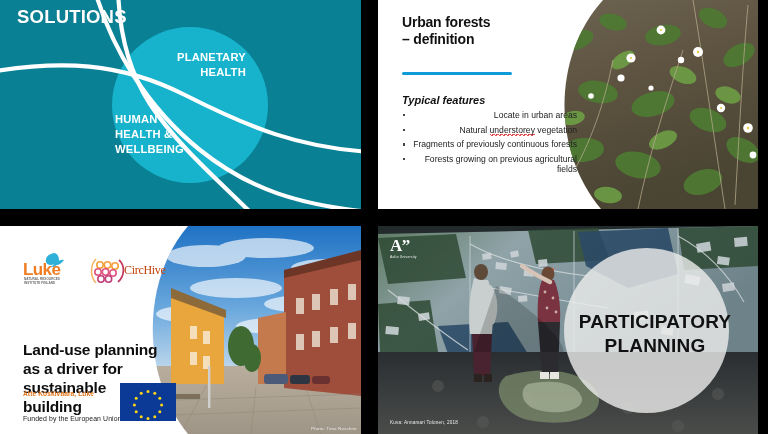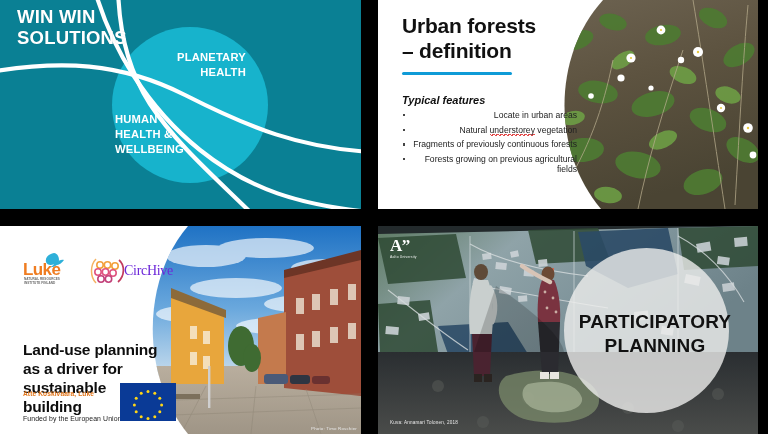--- a/index.html
+++ b/index.html
@@ -17,21 +17,21 @@
     letter-spacing:.2px;z-index:5;text-shadow:0 0 1px rgba(0,0,0,.15);
   }
   #slide1 .lbl{position:absolute;color:#fff;font-weight:bold;font-size:11.2px;line-height:1.35;z-index:6;letter-spacing:.2px;}
   #slide1 .lbl-planetary{left:177px;top:50px;text-align:right;}
   #slide1 .lbl-human{left:115px;top:112px;text-align:left;}
 
   
   #slide2{left:378px;top:0px;width:380px;height:209px;background:#fff;}
   #slide2 .s2title{
     position:absolute;left:24px;top:14px;width:180px;
-    font-size:21px;font-weight:bold;color:#111;line-height:1.18;letter-spacing:-.2px;
+    font-size:14px;font-weight:bold;color:#111;line-height:1.18;letter-spacing:-.2px;
   }
   #slide2 .accent{position:absolute;left:24px;top:72px;width:110px;height:2.5px;background:#0f9bd7;border-radius:2px;}
   #slide2 .s2sub{position:absolute;left:24px;top:94px;font-size:11px;font-weight:bold;color:#111;font-style:italic;}
   #slide2 ul{position:absolute;left:24px;top:110px;width:175px;margin:0;padding:0;list-style:none;text-align:right;}
   #slide2 li{position:relative;font-size:8.6px;color:#222;line-height:1.18;margin-bottom:4.5px;padding-left:10px;}
   #slide2 li:before{content:"";position:absolute;left:1px;top:4px;width:2.4px;height:2.4px;background:#444;}
   #slide2 li .sq{ text-decoration:none;
     background-image:repeating-linear-gradient(135deg,#e24a4a 0 1px,transparent 1px 2px);
     background-size:4px 2px;background-repeat:repeat-x;background-position:0 100%;
     padding-bottom:1px;}
@@ -44,21 +44,21 @@
   #slide3 .author{position:absolute;left:23px;top:164px;font-size:6.6px;color:#e2761b;font-weight:bold;letter-spacing:.1px;}
   #slide3 .funded{position:absolute;left:23px;top:189px;font-size:6.9px;color:#1a1a1a;letter-spacing:.1px;}
   #slide3 .euflag{position:absolute;left:120px;top:157px;width:56px;height:38px;background:#0a3a96;}
   #slide3 .photo{position:absolute;right:0;top:0;width:215px;height:208px;overflow:hidden;}
   #slide3 .credit{position:absolute;right:4px;bottom:3px;font-size:4.4px;color:#e8e8e8;letter-spacing:.2px;z-index:9;}
   
   #slide3 .luke{position:absolute;left:23px;top:27px;width:62px;height:33px;text-decoration:underline;}
   #slide3 .luke .lword{position:absolute;left:0;top:8px;font-size:17px;font-weight:bold;color:#ef7d22;letter-spacing:-.6px;line-height:1;}
   #slide3 .luke .lsub{position:absolute;left:1px;top:25px;font-size:3.1px;color:#6b6b6b;line-height:1.25;font-weight:bold;letter-spacing:.05px;}
   #slide3 .circ{position:absolute;left:88px;top:30px;width:95px;height:30px;}
-  #slide3 .circ .cword{position:absolute;left:36px;top:8px;font-size:14px;color:#6d28d9;letter-spacing:-.3px;line-height:1;font-family:"Liberation Serif",serif;}
+  #slide3 .circ .cword{position:absolute;left:36px;top:8px;font-size:12px;color:#c2410c;letter-spacing:-.3px;line-height:1;font-family:"Liberation Serif",serif;}
 
   
   #slide4{left:378px;top:226px;width:380px;height:208px;background:#1d2a33;}
   #slide4 .bg{position:absolute;left:0;top:0;width:100%;height:100%;}
   #slide4 .circlepanel{
     position:absolute;left:186px;top:22px;width:165px;height:165px;border-radius:50%;
     background:rgba(238,238,236,.80);z-index:6;
   }
   #slide4 .ptext{
     position:absolute;left:186px;top:84px;width:182px;text-align:center;z-index:8;
@@ -78,21 +78,20 @@
     <svg class="s1svg" viewBox="0 0 361 209" preserveAspectRatio="none">
       <rect x="0" y="0" width="361" height="209" fill="#0a8094"></rect>
       <circle cx="190" cy="105" r="78" fill="#17b3cc"></circle>
       <g fill="none" stroke="#ffffff" stroke-width="4.2" stroke-linecap="round">
         <path d="M 92,-20 C 110,50 150,110 200,150 C 250,190 300,205 370,212"></path>
         <path d="M -10,72 C 60,60 120,62 185,95 C 250,128 300,148 372,152"></path>
         <path d="M 118,-18 C 118,30 128,70 150,104 C 180,150 230,190 268,230"></path>
       </g>
     </svg>
     <div class="title">
-      <div>WIN WIN</div>
       <div>SOLUTIONS</div>
     </div>
     <div class="lbl lbl-planetary">
       <div>PLANETARY</div>
       <div>HEALTH</div>
     </div>
     <div class="lbl lbl-human">
       <div>HUMAN</div>
       <div>HEALTH &amp;</div>
       <div>WELLBEING</div>

